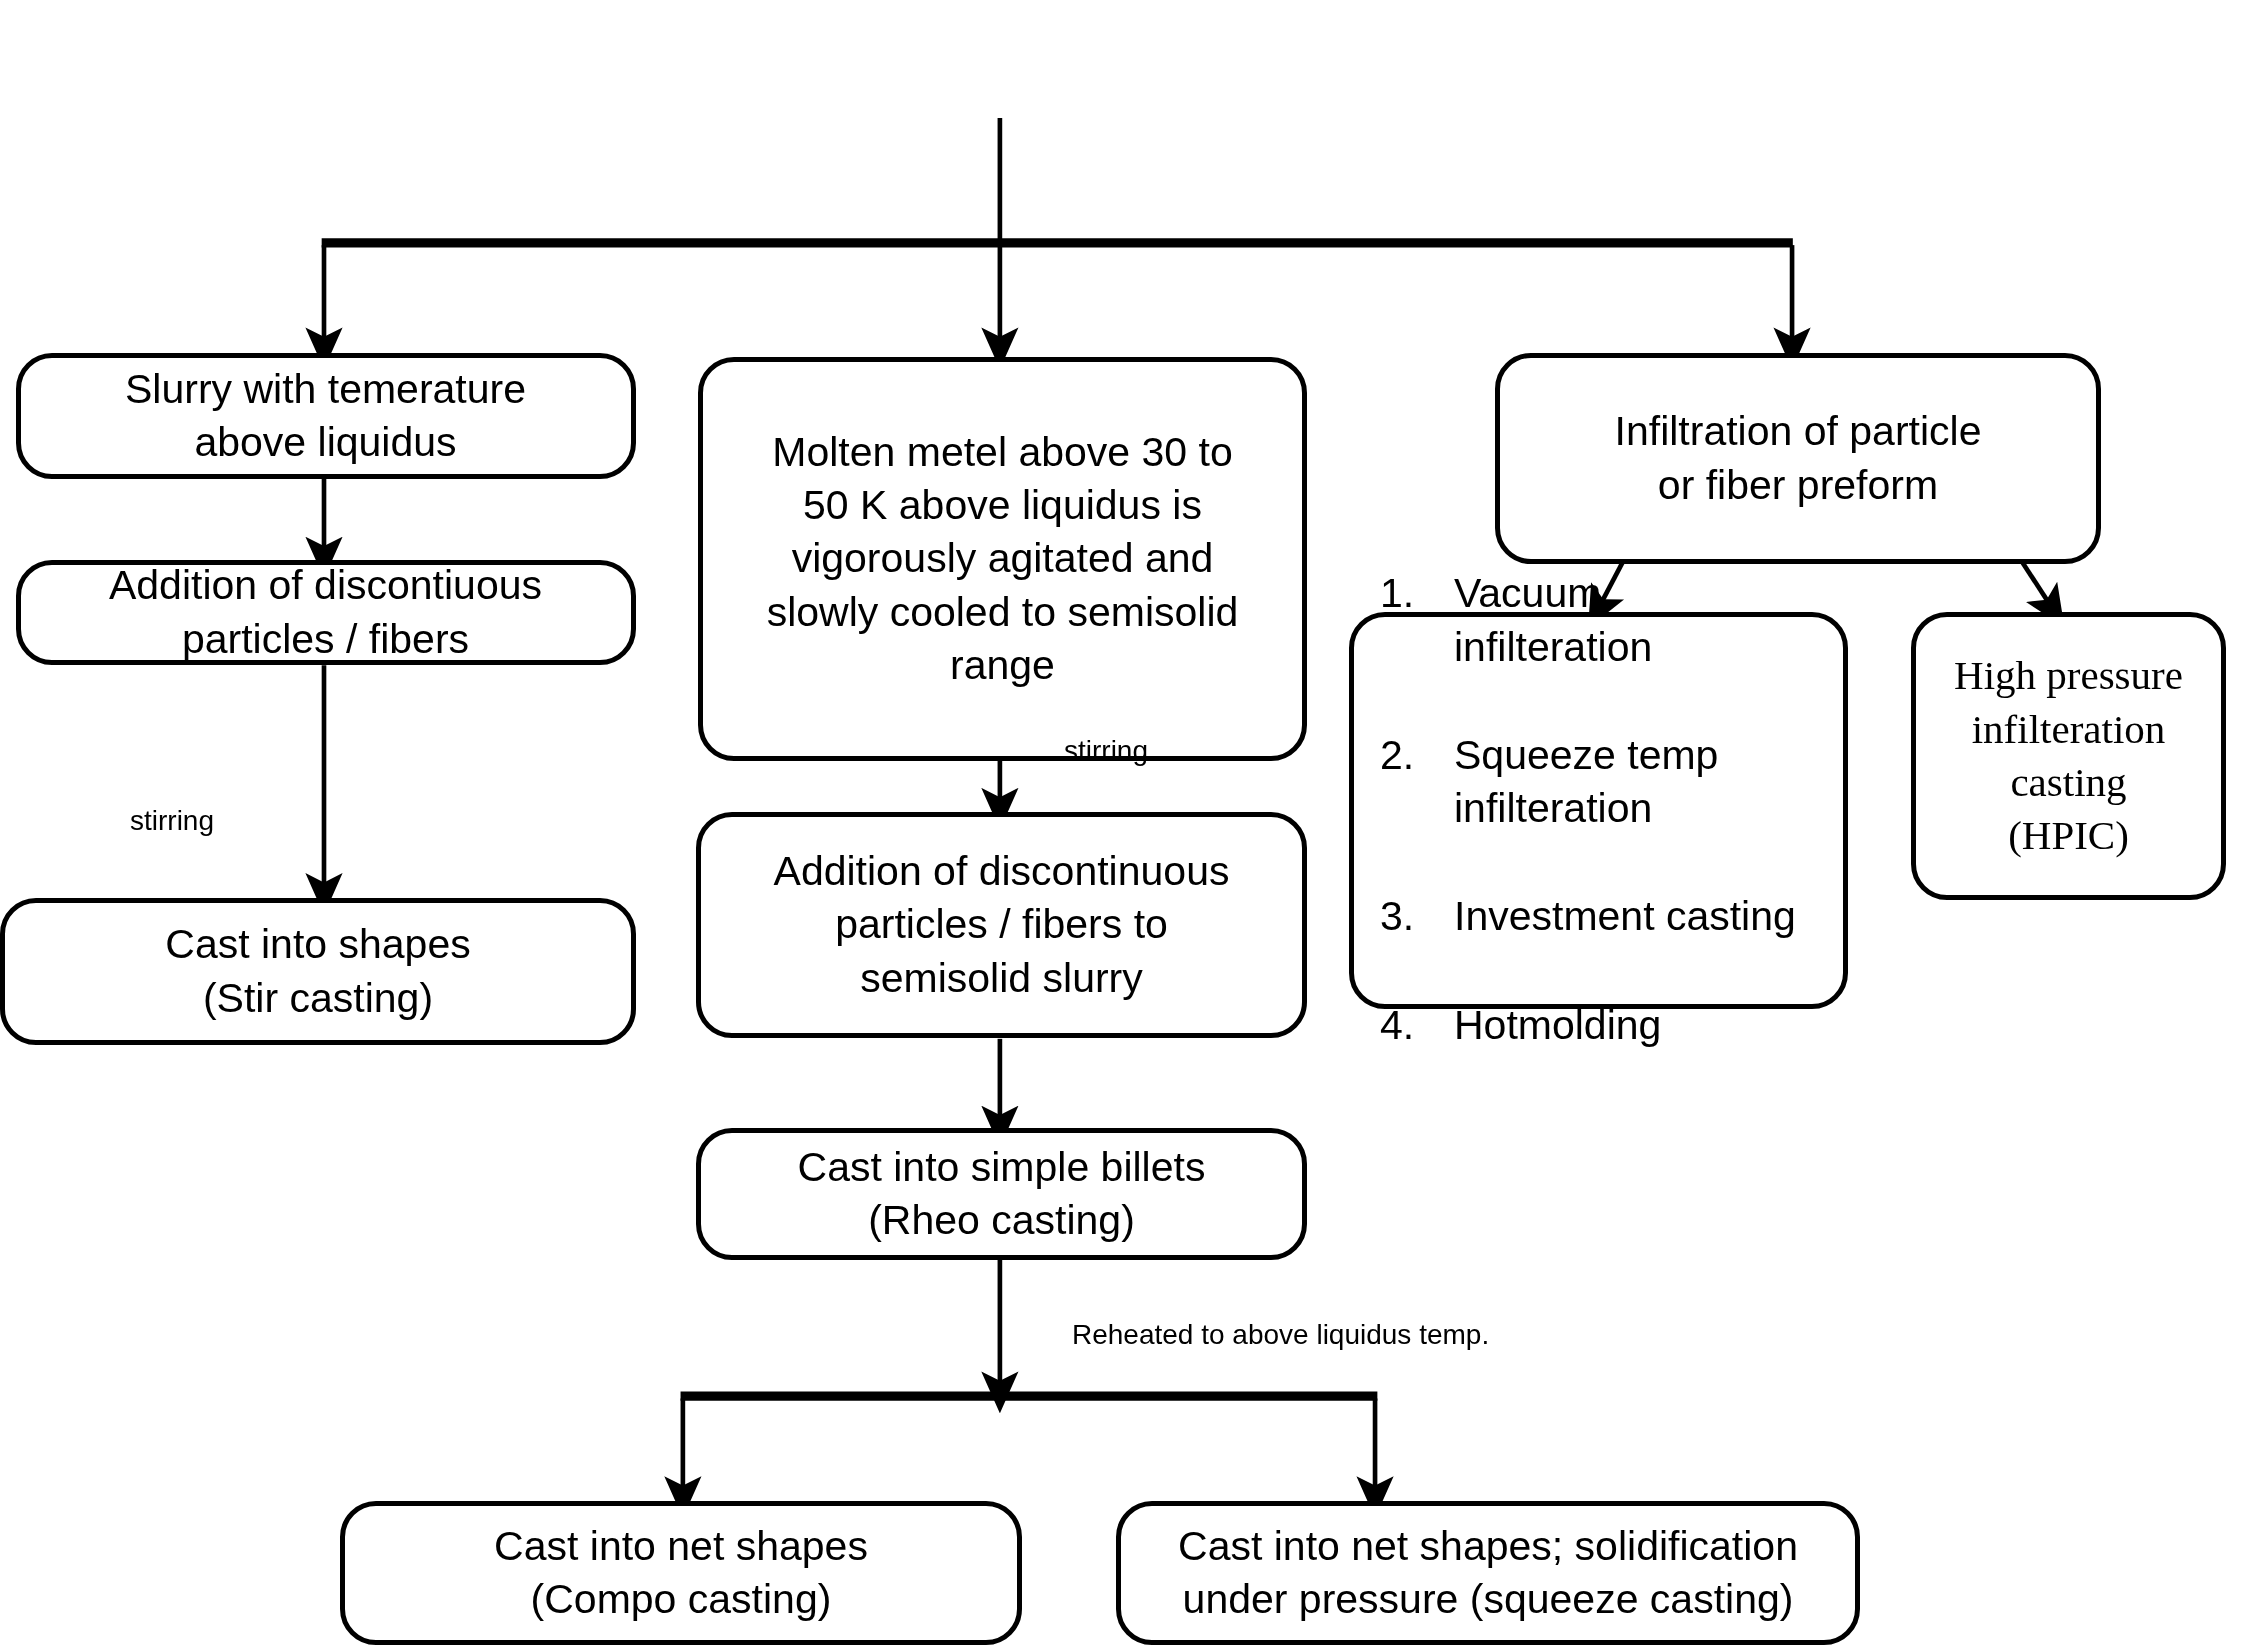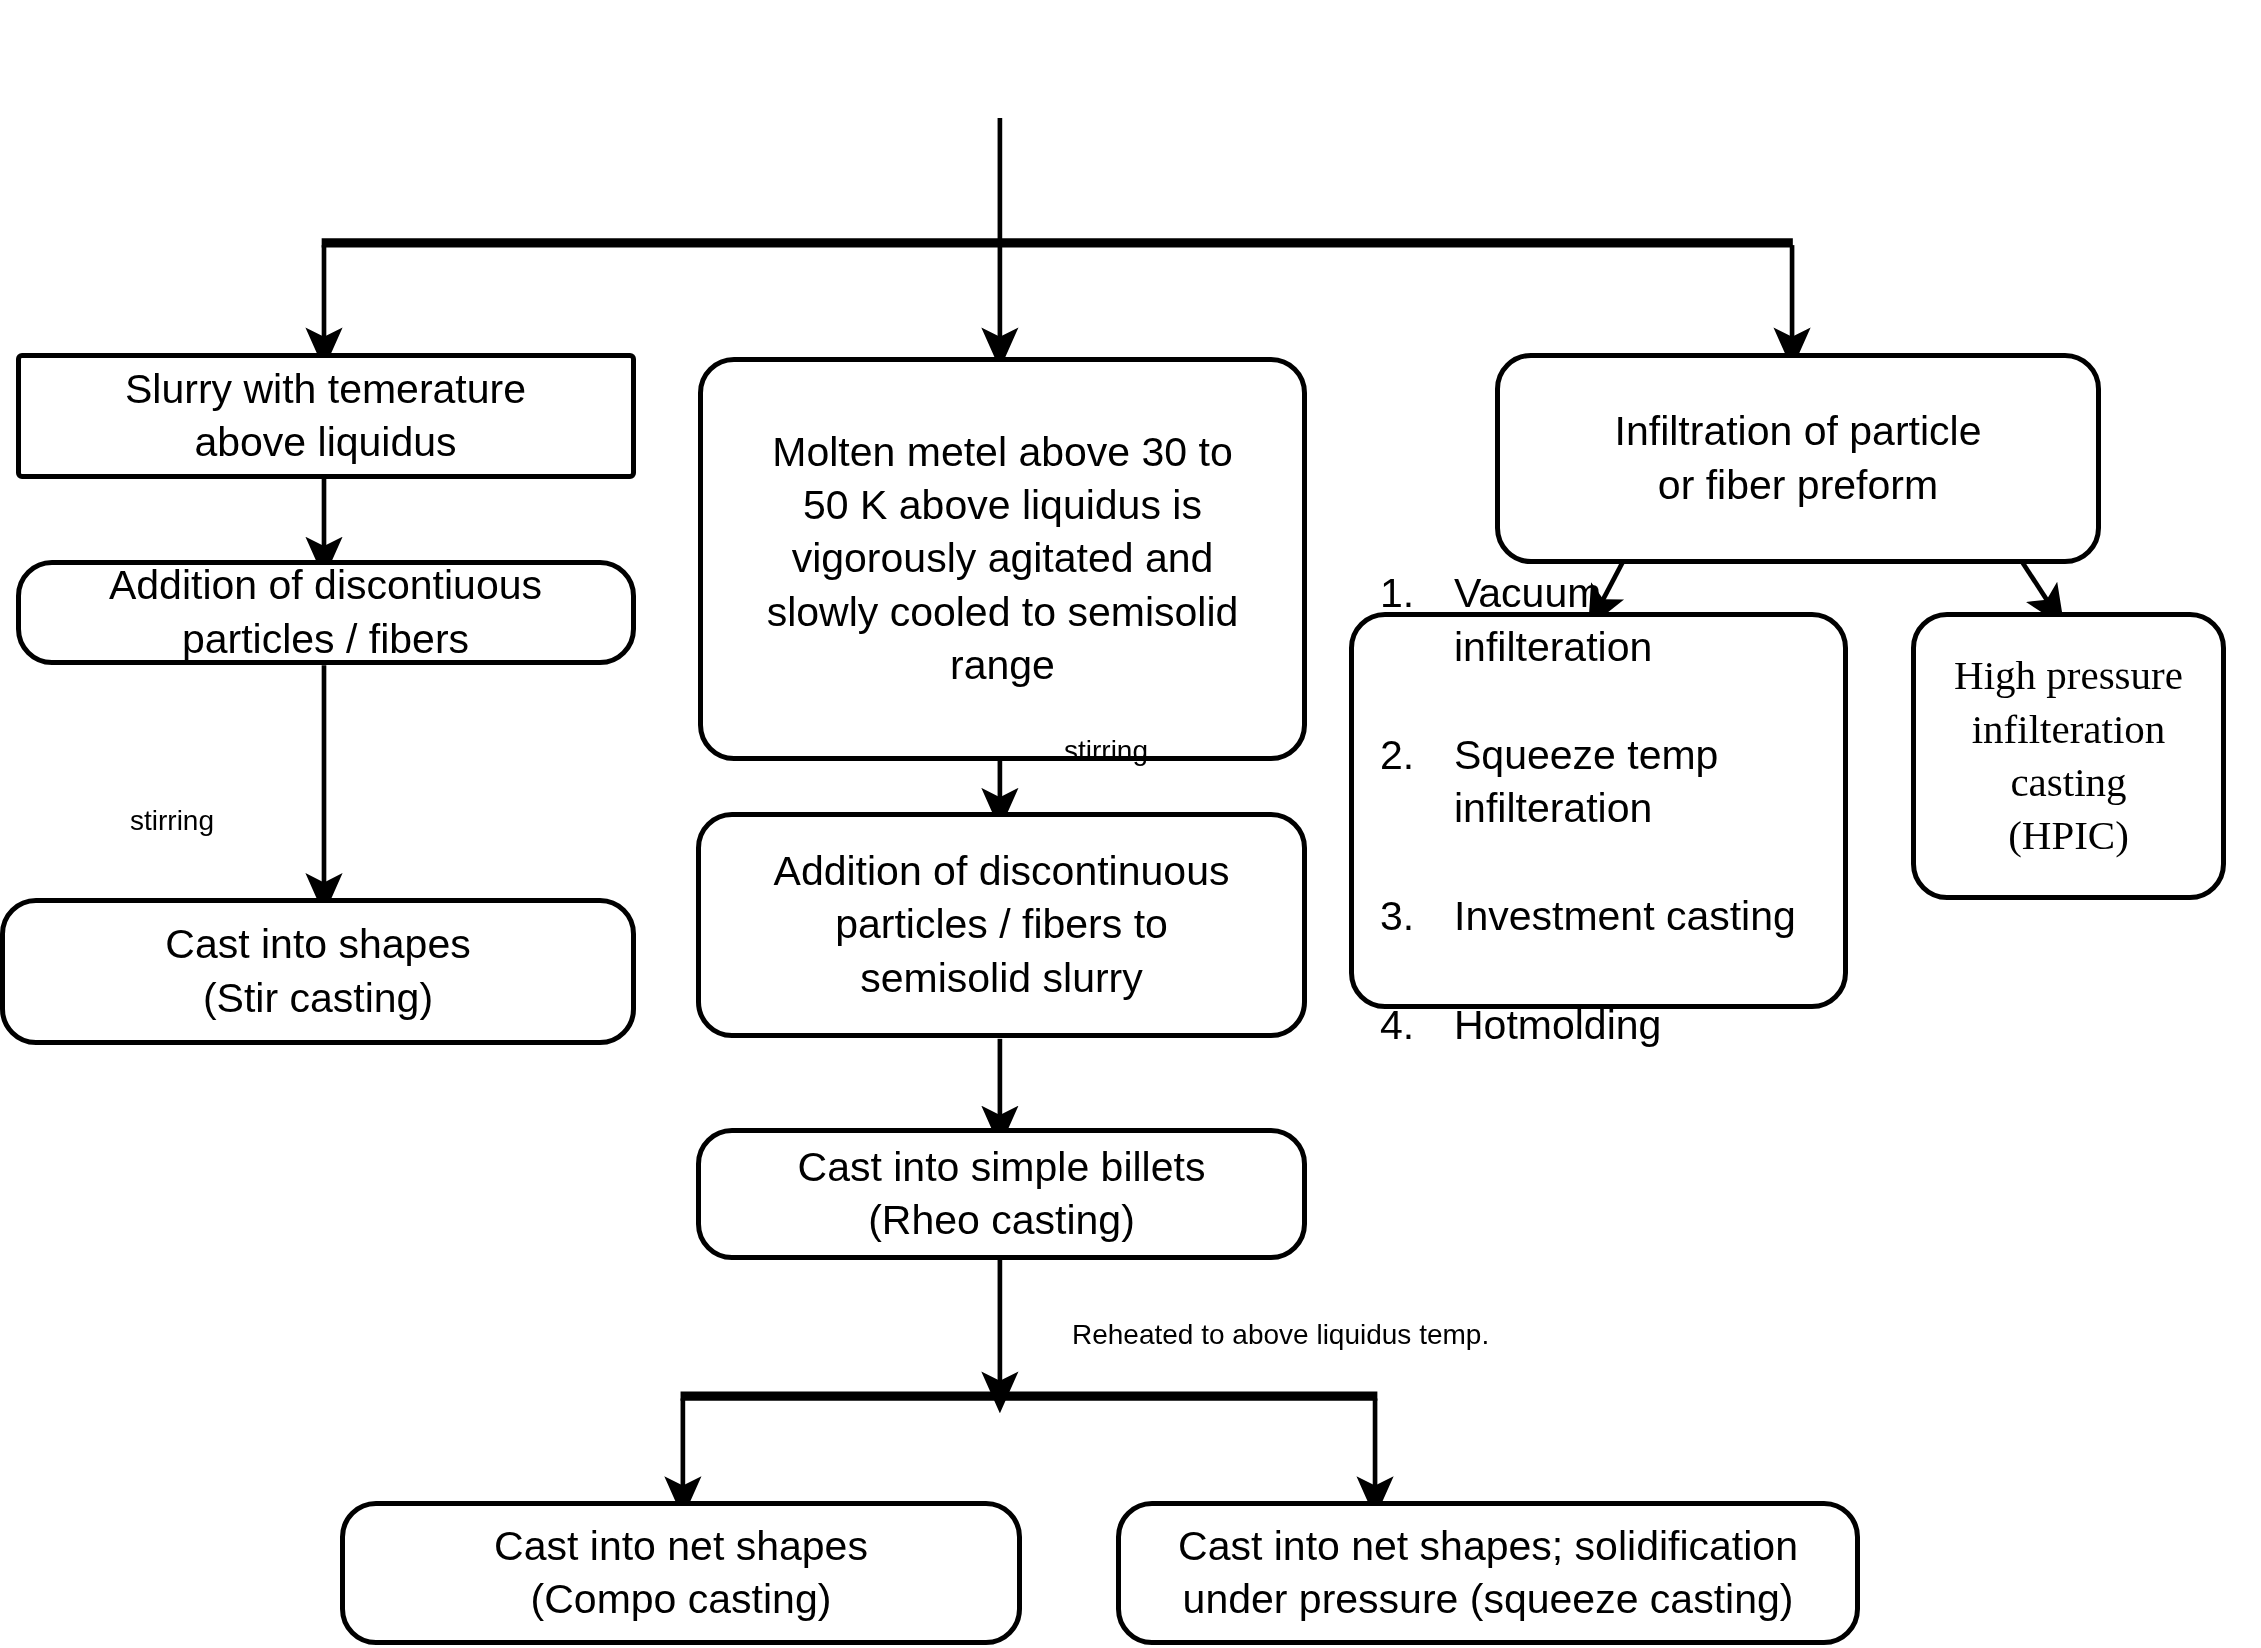--- a/index.html
+++ b/index.html
@@ -97,21 +97,21 @@
       <path d="M878,1801 L1777,1801" stroke-width="12"></path>
       <path d="M881,1804 L881,1930" marker-end="url(#ah)"></path>
       <path d="M1774,1804 L1774,1930" marker-end="url(#ah)"></path>
 
       <path d="M2125,665 L2062,785" marker-end="url(#ah)"></path>
       <path d="M2570,665 L2648,785" marker-end="url(#ah)"></path>
     </g>
   </svg>
 
 
-  <div class="node" style="left:15.5px;top:353px;width:620px;height:126px;border-radius:6px;">Slurry with temerature
+  <div class="node" style="left:15.5px;top:353px;width:620px;height:126px;">Slurry with temerature
 above liquidus</div>
 
   <div class="node" style="left:15.5px;top:560px;width:620px;height:105px;">Addition of discontiuous
 particles / fibers</div>
 
   <div class="edgelabel" style="left:130px;top:805px;">stirring</div>
 
   <div class="node" style="left:0px;top:898px;width:636px;height:147px;">Cast into shapes
 (Stir casting)</div>
 

